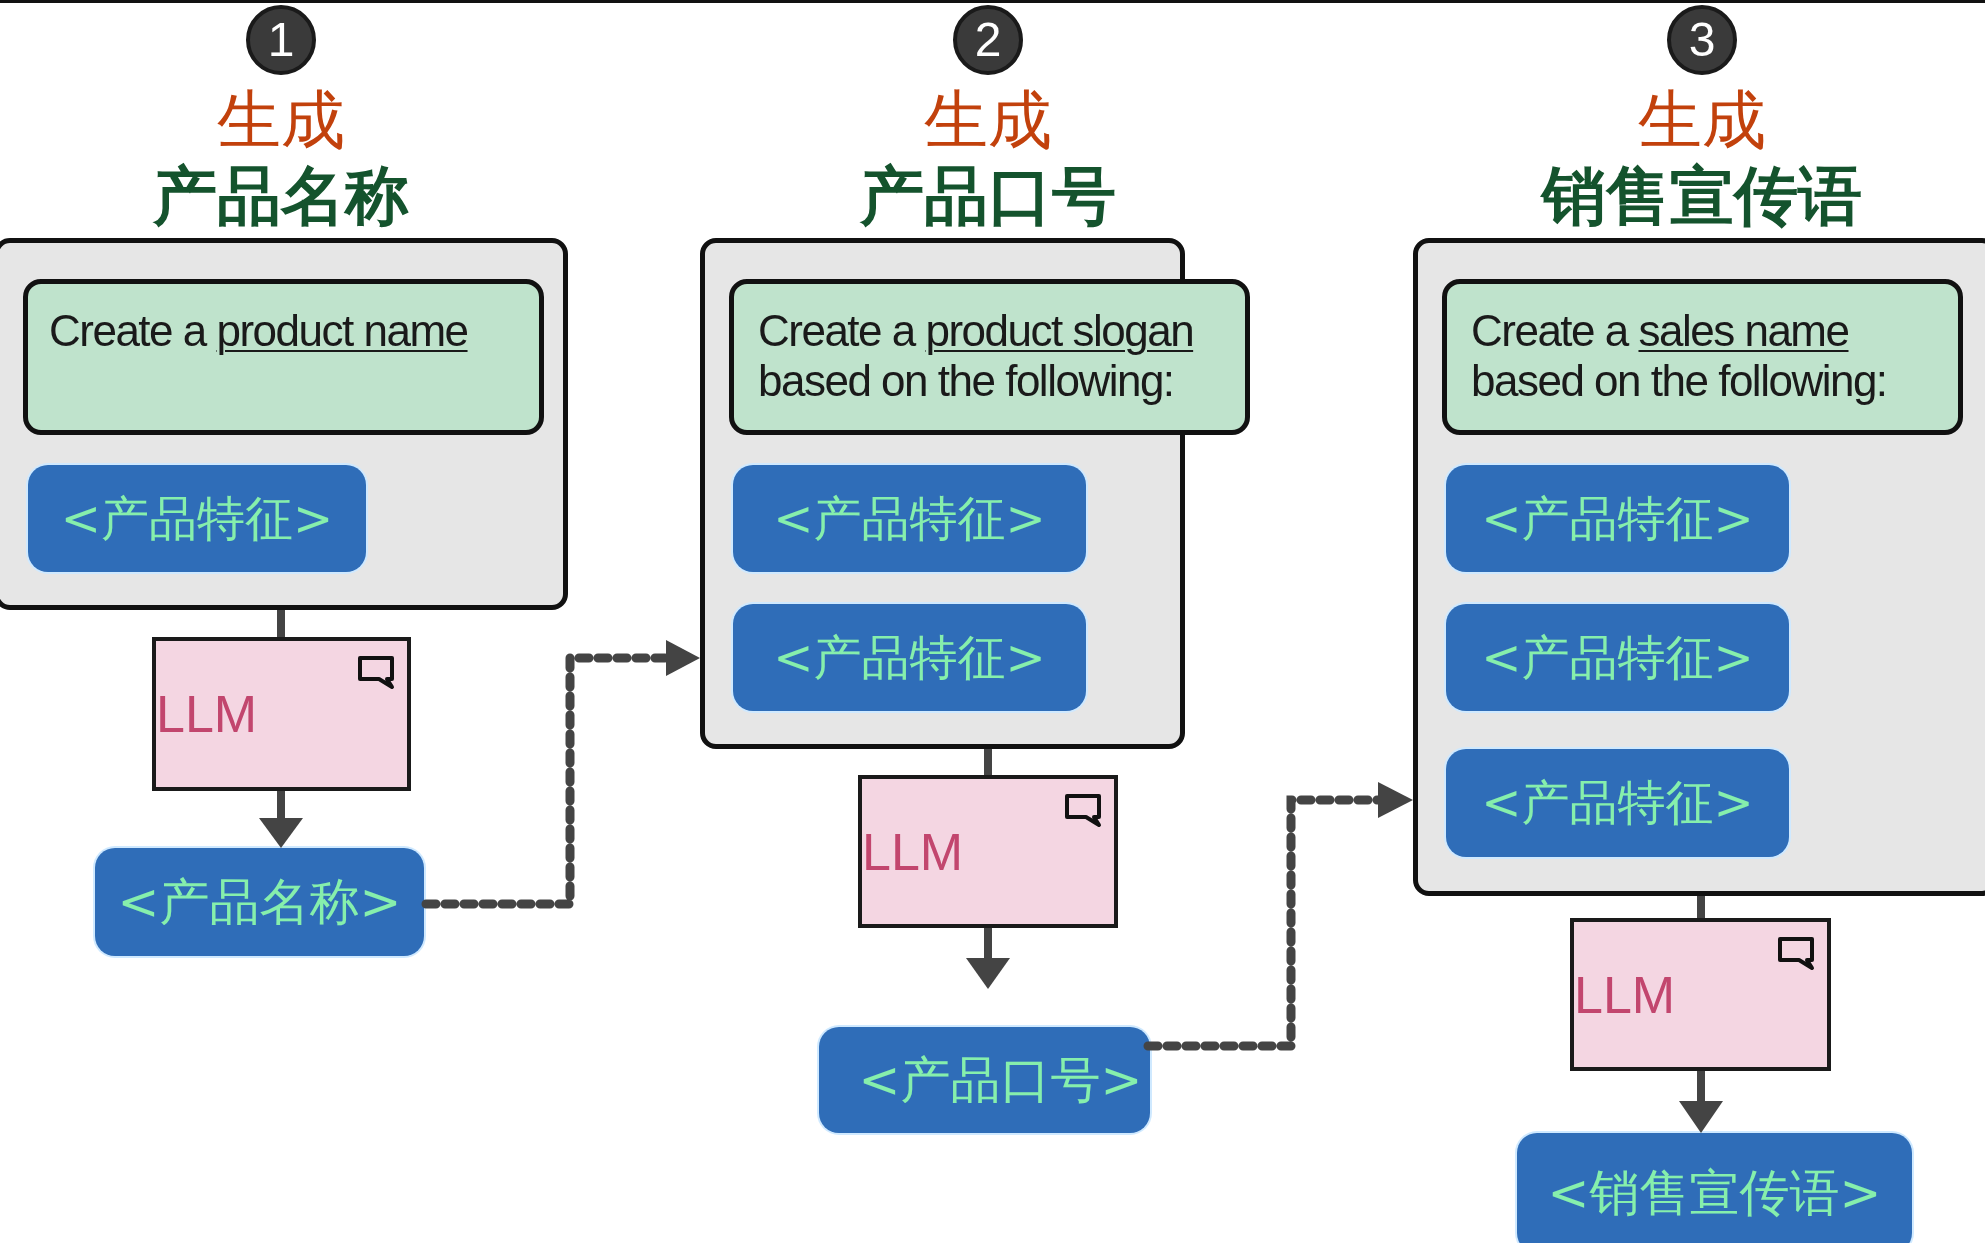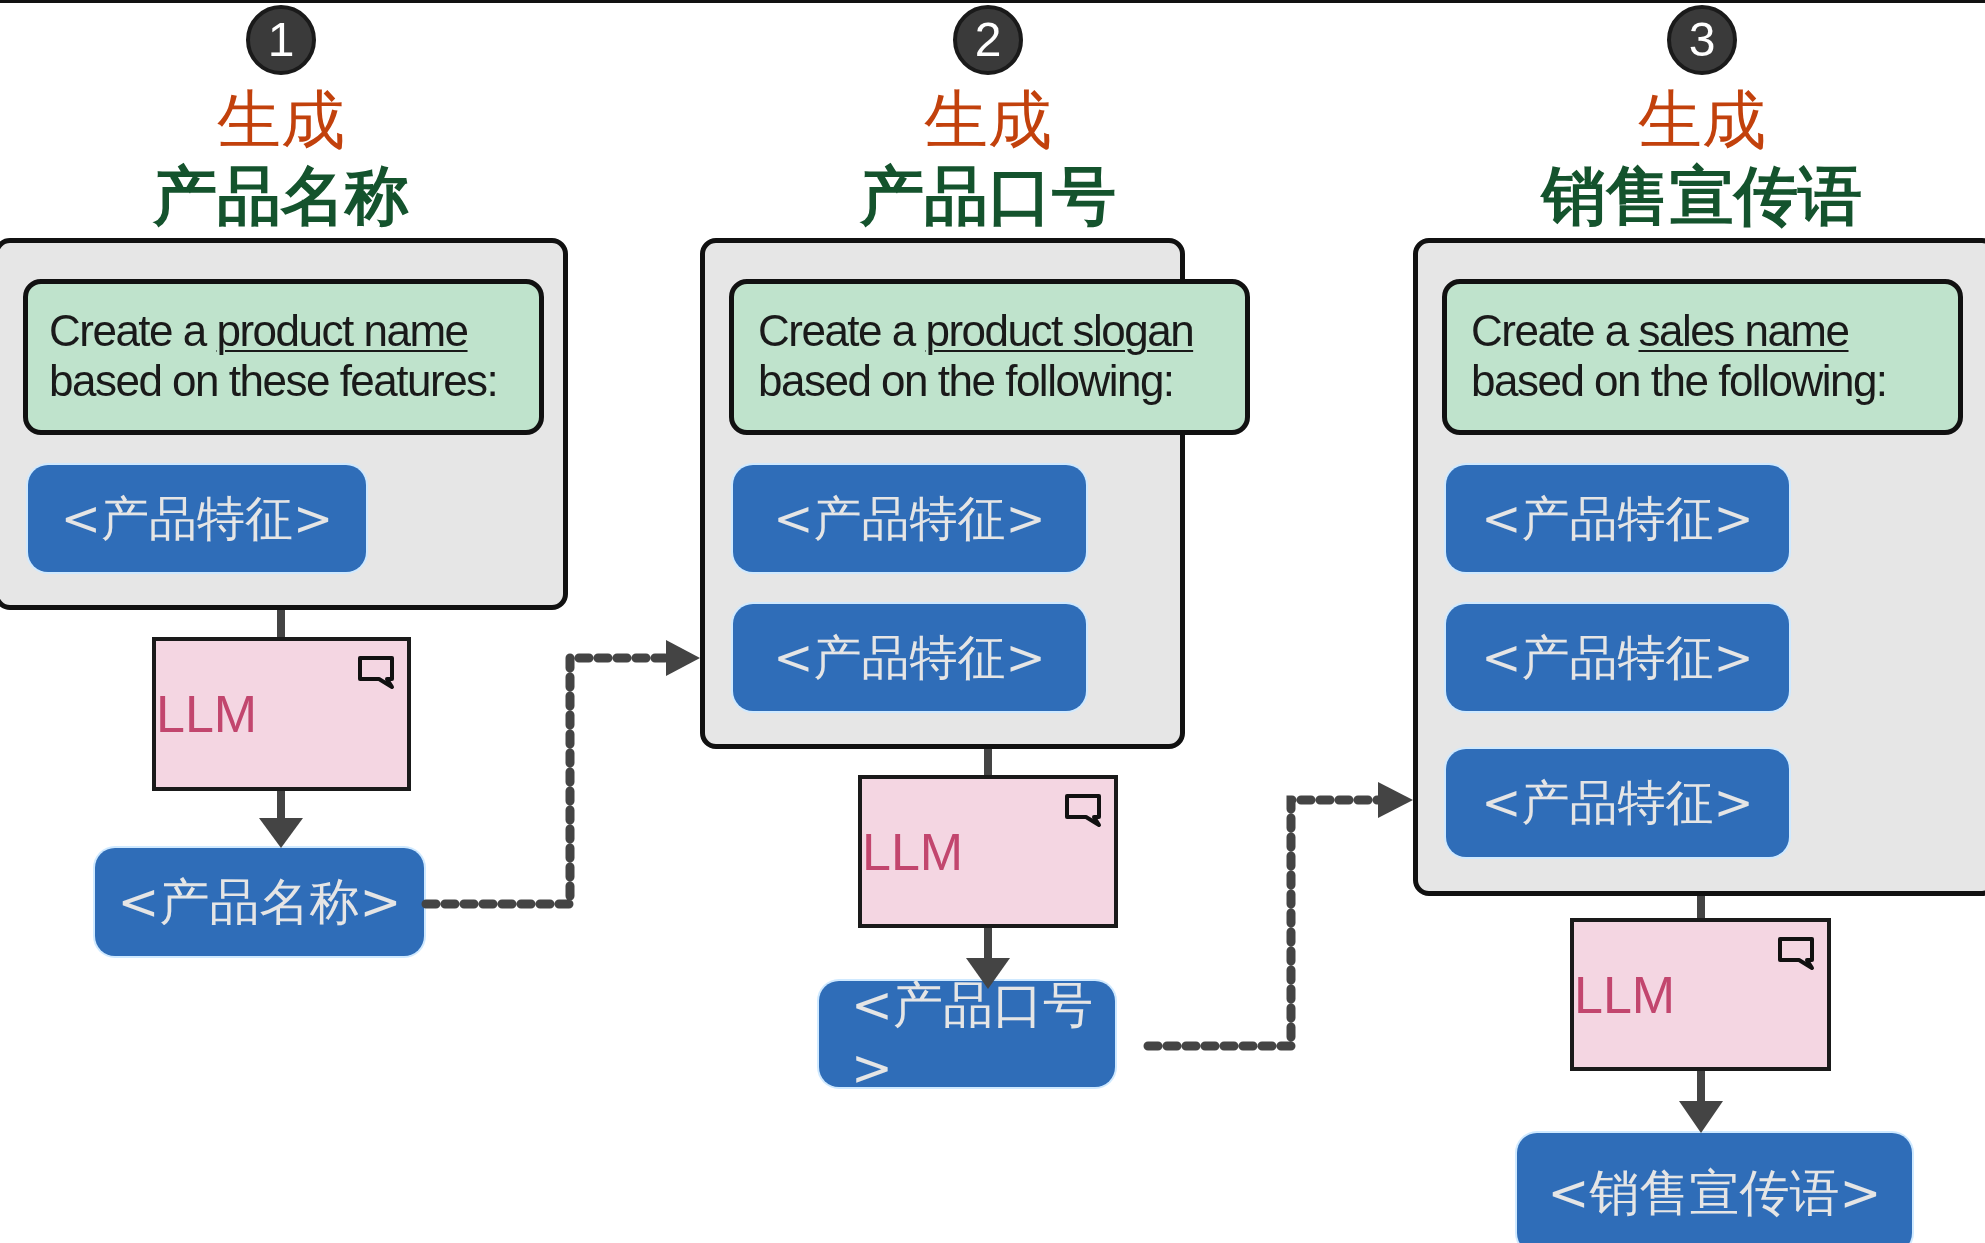--- a/index.html
+++ b/index.html
@@ -9,42 +9,41 @@
   .step-num { position: absolute; width: 70px; height: 70px; border-radius: 50%; background: #3a3a3a;
               border: 4px solid #1a1a1a; box-sizing: border-box; color: #fff; font-size: 48px;
               line-height: 62px; text-align: center; font-family: "Liberation Sans", sans-serif; }
   .gen { position: absolute; width: 400px; text-align: center; font-size: 64px; color: #c2410c; line-height: 1; }
   .title { position: absolute; width: 500px; text-align: center; font-size: 64px; font-weight: bold; color: #14532d; line-height: 1; }
   .panel { position: absolute; background: #e6e6e6; border: 5px solid #111; border-radius: 16px; box-sizing: border-box; }
   .prompt { position: absolute; background: #bfe3cc; border: 5px solid #111; border-radius: 18px; box-sizing: border-box;
             padding: 22px 0 0 24px; font-family: "Liberation Sans", sans-serif; font-size: 44px; line-height: 50px;
             color: #1a1a1a; letter-spacing: -1.5px; }
   .prompt u { text-decoration-thickness: 2px; text-underline-offset: 4px; }
-  .chip { position: absolute; background: #2f6db8; border-radius: 20px; color: #e5e5e5; font-size: 48px;
+  .chip { position: absolute; background: #2f6db8; border-radius: 20px; color: #86efac; font-size: 48px;
           display: flex; align-items: center; justify-content: center; box-sizing: border-box;
           box-shadow: 0 0 0 2px #cfe9ff; }
   .llm { position: absolute; background: #f4d6e2; border: 4px solid #1a1a1a; box-sizing: border-box;
          color: #c2466e; font-size: 52px; display: flex; align-items: center; justify-content: flex-start;
          font-family: "Liberation Sans", sans-serif; }
   .bubble { position: absolute; right: 10px; top: 14px; width: 40px; height: 36px; }
   svg.overlay { position: absolute; left: 0; top: 0; width: 1985px; height: 1243px; pointer-events: none; }
 </style>
 </head>
 <body>
 
 <div class="topbar"></div>
 
 <div>
   <div class="step-num" style="left:246px;top:5px;">1</div>
   <div class="gen" style="left:81px;top:88px;">生成</div>
   <div class="title" style="left:31px;top:164px;">产品名称</div>
   <div class="panel" style="left:-6px;top:238px;width:574px;height:372px;">
     <div class="prompt" style="left:24px;top:36px;width:521px;height:156px;padding-left:21px;">
       <span>Create a </span><u>product name</u><br>
-      <span>based on these features:</span>
     </div>
     <div class="chip" style="left:29px;top:222px;width:338px;height:107px;">&lt;产品特征&gt;</div>
   </div>
   <div class="llm" style="left:152px;top:637px;width:259px;height:154px;">
     <span>LLM</span>
     <svg class="bubble" viewBox="0 0 40 36">
         <path d="M3 3 H35 V24 H30 L35 32 L22 24 H3 Z" fill="none" stroke="#111" stroke-width="4" stroke-linejoin="round"></path>
       </svg>
   </div>
   <div class="chip" style="left:95px;top:848px;width:329px;height:108px;font-size:50px;">&lt;产品名称&gt;</div>
@@ -61,21 +60,21 @@
     </div>
     <div class="chip" style="left:28px;top:222px;width:353px;height:107px;">&lt;产品特征&gt;</div>
     <div class="chip" style="left:28px;top:361px;width:353px;height:107px;">&lt;产品特征&gt;</div>
   </div>
   <div class="llm" style="left:858px;top:775px;width:260px;height:153px;">
     <span>LLM</span>
     <svg class="bubble" viewBox="0 0 40 36">
         <path d="M3 3 H35 V24 H30 L35 32 L22 24 H3 Z" fill="none" stroke="#111" stroke-width="4" stroke-linejoin="round"></path>
       </svg>
   </div>
-  <div class="chip" style="left:819px;top:981px;width:296px;height:106px;font-size:50px;padding-left:32px;">&lt;产品口号&gt;</div>
+  <div class="chip" style="left:819px;top:1027px;width:331px;height:106px;font-size:50px;padding-left:32px;">&lt;产品口号&gt;</div>
 </div>
 
 <div>
   <div class="step-num" style="left:1667px;top:5px;">3</div>
   <div class="gen" style="left:1502px;top:88px;">生成</div>
   <div class="title" style="left:1452px;top:164px;">销售宣传语</div>
   <div class="panel" style="left:1413px;top:238px;width:585px;height:658px;">
     <div class="prompt" style="left:24px;top:36px;width:521px;height:156px;">
       <span>Create a </span><u>sales name</u><br>
       <span>based on the following:</span>

